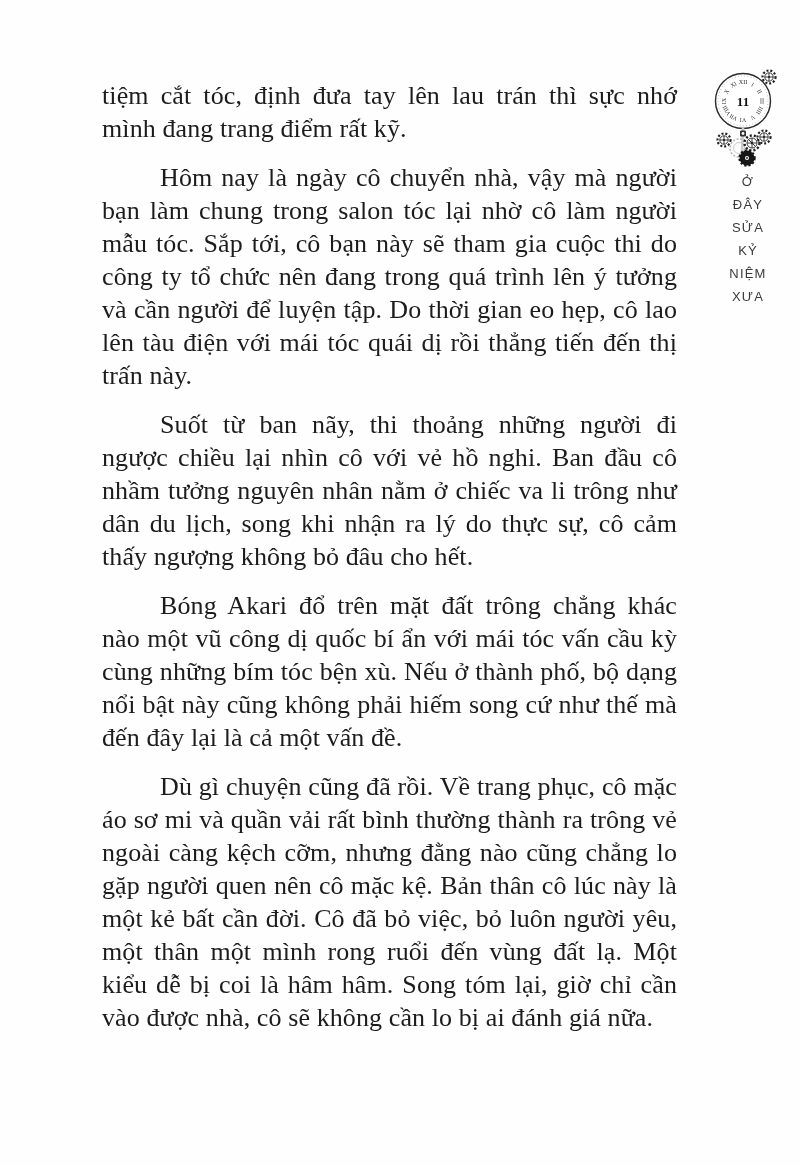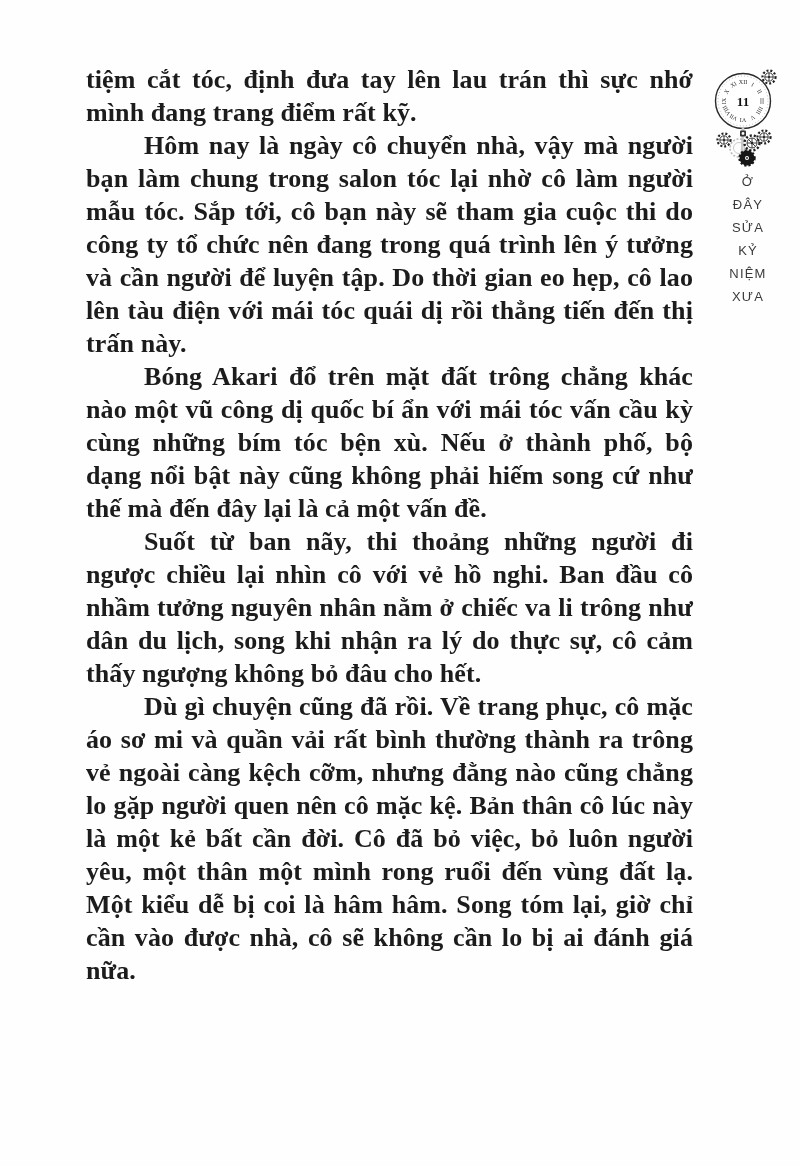--- a/index.html
+++ b/index.html
@@ -19,21 +19,21 @@
   .text-block {
     position: absolute;
     left: 86px; top: 63px;
     width: 607px;
     font-size: 26px;
     line-height: 33px;
     text-align: justify;
     color: #1c1c1c;
     letter-spacing: 0.1px;
   }
-  .text-block p { margin: 0; font-weight: bold; }
+  .text-block p { margin: 16px; }
   .text-block p.indent { text-indent: 58px; }
 
   
   .clock-wrap {
     position: absolute;
     left: 702px; top: 64px;
     width: 96px; height: 108px;
   }
   .margin-title {
     position: absolute;
@@ -60,22 +60,22 @@
   }
 </style>
 </head>
 <body>
 
 <div class="page">
 
   <div class="text-block">
     <p>tiệm cắt tóc, định đưa tay lên lau trán thì sực nhớ mình đang trang điểm rất kỹ.</p>
     <p class="indent">Hôm nay là ngày cô chuyển nhà, vậy mà người bạn làm chung trong salon tóc lại nhờ cô làm người mẫu tóc. Sắp tới, cô bạn này sẽ tham gia cuộc thi do công ty tổ chức nên đang trong quá trình lên ý tưởng và cần người để luyện tập. Do thời gian eo hẹp, cô lao lên tàu điện với mái tóc quái dị rồi thẳng tiến đến thị trấn này.</p>
+    <p class="indent">Suốt từ ban nãy, thi thoảng những người đi ngược chiều lại nhìn cô với vẻ hồ nghi. Ban đầu cô nhầm tưởng nguyên nhân nằm ở chiếc va li trông như dân du lịch, song khi nhận ra lý do thực sự, cô cảm thấy ngượng không bỏ đâu cho hết.</p>
     <p class="indent">Bóng Akari đổ trên mặt đất trông chẳng khác nào một vũ công dị quốc bí ẩn với mái tóc vấn cầu kỳ cùng những bím tóc bện xù. Nếu ở thành phố, bộ dạng nổi bật này cũng không phải hiếm song cứ như thế mà đến đây lại là cả một vấn đề.</p>
-    <p class="indent">Suốt từ ban nãy, thi thoảng những người đi ngược chiều lại nhìn cô với vẻ hồ nghi. Ban đầu cô nhầm tưởng nguyên nhân nằm ở chiếc va li trông như dân du lịch, song khi nhận ra lý do thực sự, cô cảm thấy ngượng không bỏ đâu cho hết.</p>
     <p class="indent">Dù gì chuyện cũng đã rồi. Về trang phục, cô mặc áo sơ mi và quần vải rất bình thường thành ra trông vẻ ngoài càng kệch cỡm, nhưng đằng nào cũng chẳng lo gặp người quen nên cô mặc kệ. Bản thân cô lúc này là một kẻ bất cần đời. Cô đã bỏ việc, bỏ luôn người yêu, một thân một mình rong ruổi đến vùng đất lạ. Một kiểu dễ bị coi là hâm hâm. Song tóm lại, giờ chỉ cần vào được nhà, cô sẽ không cần lo bị ai đánh giá nữa.</p>
   </div>
 
   <div class="clock-wrap">
     <svg width="96" height="108" viewBox="0 0 96 108" xmlns="http://www.w3.org/2000/svg">
 
       <g>
         <circle cx="41" cy="37" r="27.5" fill="#ffffff" stroke="#2a2a2a" stroke-width="1.4"></circle>
         <circle cx="41" cy="37" r="25" fill="none" stroke="#8a8a8a" stroke-width="0.7" stroke-dasharray="0.8 2.4"></circle>
 

